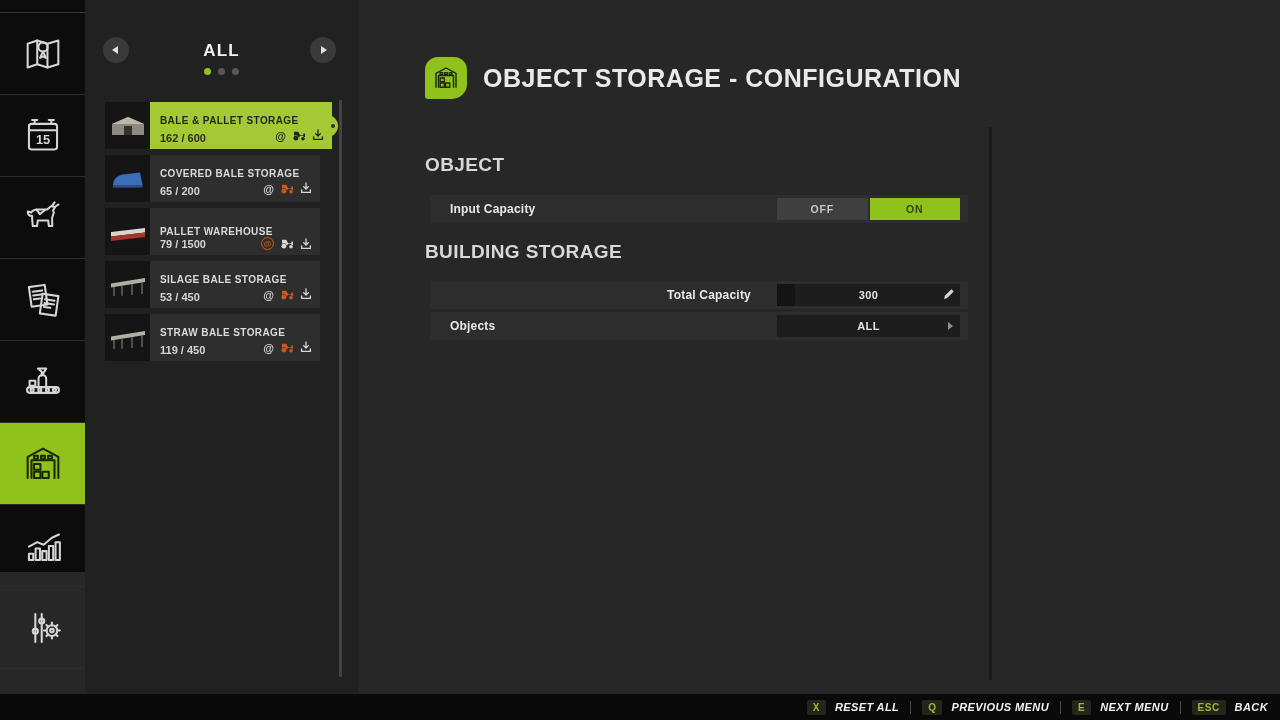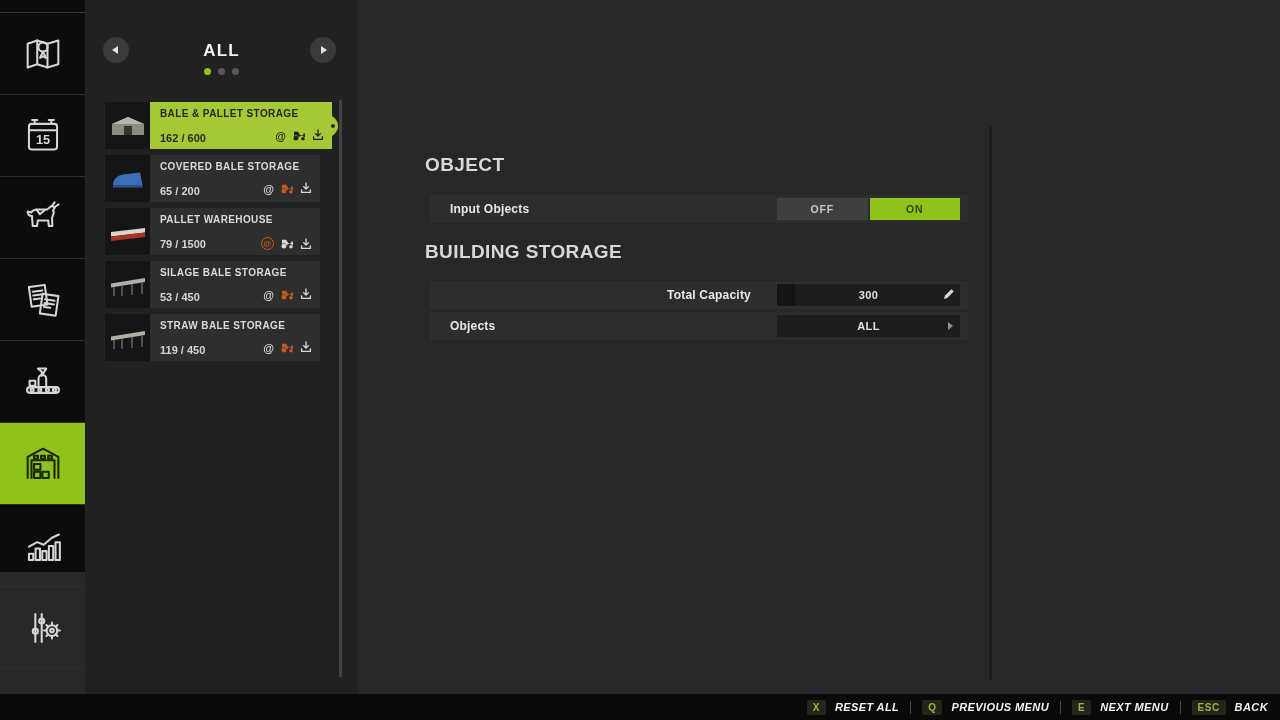--- a/index.html
+++ b/index.html
@@ -48,21 +48,21 @@
     justify-content:center;}
   .dot{width:7px;height:7px;border-radius:50%;background:#585858;cursor:pointer;}
   .dot.active{background:var(--accent);}
 
   .list{position:absolute;left:20px;top:102px;width:215px;}
   .list-item{display:flex;height:47px;margin-bottom:6px;cursor:pointer;}
   .thumb{flex:none;width:45px;background:#151515;display:flex;align-items:center;
     justify-content:center;}
   .thumb svg{width:40px;height:30px;}
   .li-content{flex:1;position:relative;background:#2e2e2e;padding:6px 8px 5px 10px;
-    display:flex;flex-direction:column;justify-content:space-between;}
+    display:flex;flex-direction:column;justify-content:flex-end;}
   .li-name{font-size:10px;font-weight:bold;letter-spacing:.4px;color:#dadada;white-space:nowrap;}
   .li-bottom{display:flex;justify-content:space-between;align-items:flex-end;}
   .li-count{font-size:11px;font-weight:bold;color:#d5d5d5;}
   .li-icons{display:flex;gap:6px;align-items:center;}
   .gi{font-size:11px;font-weight:bold;line-height:1;}
   .gi.atc{width:13px;height:13px;border:1.3px solid currentColor;border-radius:50%;
     display:flex;align-items:center;justify-content:center;font-size:8px;}
   .li-icons svg{display:block;}
   .tone-light{color:#d8d8d8;} .tone-dark{color:#232323;} .tone-orange{color:var(--orange);}
   .list-item.selected .li-content{background:var(--accent-bright);margin-right:-12px;}
@@ -395,25 +395,40 @@
         </div>
       </div>
     <div class="scroll-track"></div>
   </section>
 
   <div class="expand-arrow">
     <span class="tri r"></span>
   </div>
 
   <section class="main">
+    <div class="page-head">
+      <div class="head-icon">
+        <svg viewBox="0 0 36 36" fill="none" stroke-width="1.7" stroke-linejoin="round" stroke-linecap="round">
+          <path d="M6 29V12.5L18 6l12 6.5V29"></path>
+          <path d="M9 29V15h18v14"></path>
+          <rect x="11" y="11.5" width="3" height="2.4"></rect>
+            <rect x="16.5" y="11.5" width="3" height="2.4"></rect>
+            <rect x="22" y="11.5" width="3" height="2.4"></rect>
+          <rect x="11" y="18" width="5" height="4.5"></rect>
+            <rect x="11" y="24" width="5" height="5"></rect>
+            <rect x="17.5" y="24" width="5" height="5"></rect>
+        </svg>
+      </div>
+      <h1 class="page-title">OBJECT STORAGE - CONFIGURATION</h1>
+    </div>
 
     <h2 class="section-title st-general">OBJECT</h2>
 
     <div class="cfg-row row-input-trigger">
-      <span class="row-label">Input Objects</span>
+      <span class="row-label">Input Capacity</span>
       <div class="toggle">
         <div class="toggle-opt off">OFF</div>
         <div class="toggle-opt on">ON</div>
       </div>
     </div>
 
     <h2 class="section-title st-building">BUILDING STORAGE</h2>
 
     <div class="cfg-row row-total-capacity">
       <span class="row-label">Total Capacity</span>

